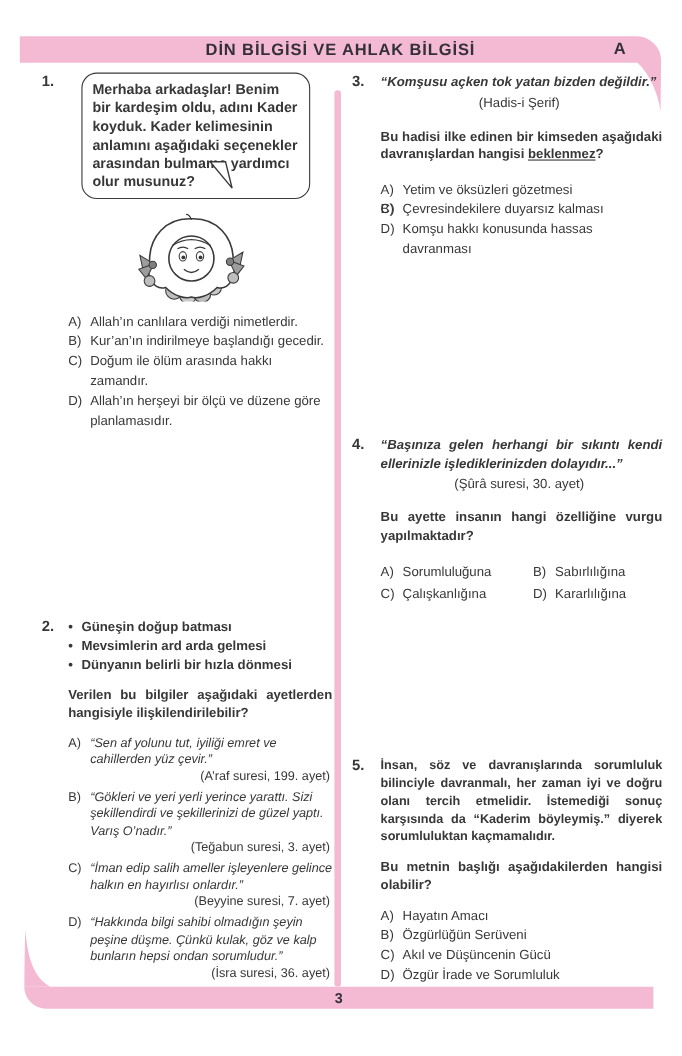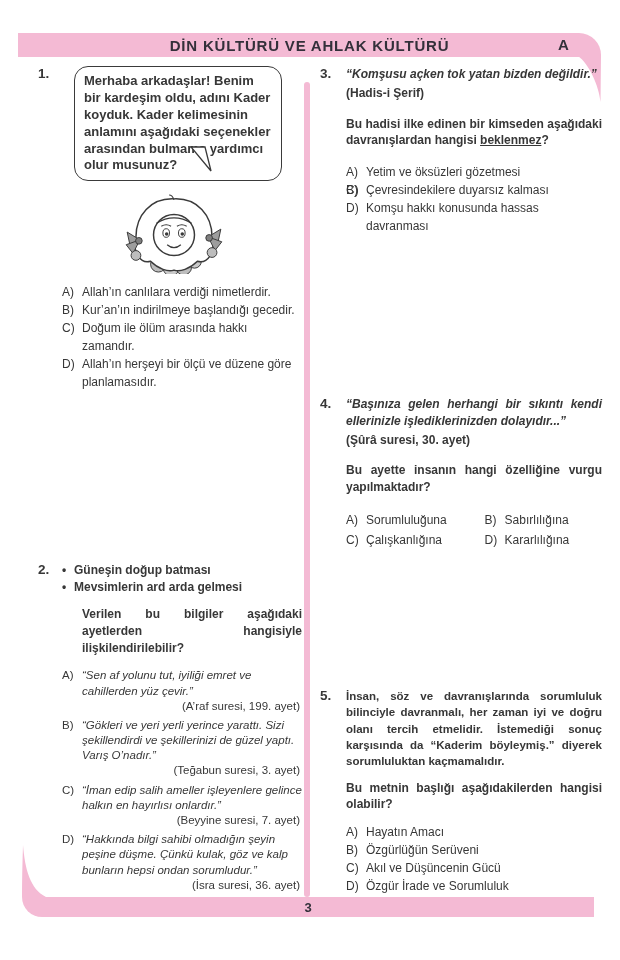--- a/index.html
+++ b/index.html
@@ -54,36 +54,36 @@
   
   .bullets { font-weight:bold; }
   .bullet { padding-left:12px; position:relative; line-height:1.42; }
   .bullet::before { content:"•"; position:absolute; left:0; }
   .opts-quotes { margin-top:12px; }
   .opts-quotes .opt { font-style:italic; font-size:11.5px; line-height:1.32; margin-bottom:4px; }
   .opts-quotes .src { display:block; text-align:right; font-style:normal; padding-right:2px; }
 
   
   .quote { font-weight:bold; font-style:italic; text-align:justify; }
-  .qsource { display:block; text-align:left; font-weight:bold; margin-top:2px; padding-right:4px; }
+  .qsource { display:block; text-align:center; font-weight:normal; margin-top:2px; padding-right:4px; }
 
   
   .optgrid { display:grid; grid-template-columns:1.18fr 1fr; row-gap:3px; margin-top:16px; }
   .optgrid .opt { line-height:1.45; }
 
   
   .q5text { font-weight:bold; font-size:11.5px; line-height:1.42; text-align:justify; }
 </style>
 </head>
 <body>
 
 <div class="page">
 
   <div class="header-bar">
-    <span class="header-title">DİN KÜLTÜRÜ VE AHLAK KÜLTÜRÜ</span>
+    <span class="header-title">DİN BİLGİSİ VE AHLAK BİLGİSİ</span>
   </div>
   <span class="booklet">A</span>
   <svg class="swoosh-tr" width="27" height="52" viewBox="0 0 27 52">
     <path d="M3,0 L26,0 L25.5,46 C24,30 14,8 3,0 Z" fill="var(--pink)"></path>
   </svg>
   <svg class="swoosh-bl" width="26" height="54" viewBox="0 0 26 54">
     <path d="M1,0 Q0,30 0,52 L24,52 C8,44 3,24 1,0 Z" fill="var(--pink)"></path>
   </svg>
   <div class="divider"></div>
   <div class="footer-bar">
@@ -140,22 +140,23 @@
       </div>
     </div>
   </div>
 
   <div class="q" style="left:38px; top:562px; width:264px;">
     <div class="qnum">2.</div>
     <div class="qbody">
       <div class="bullets">
         <div class="bullet">Güneşin doğup batması</div>
         <div class="bullet">Mevsimlerin ard arda gelmesi</div>
-      </div>
-      <div class="stem" style="margin-top:10px;margin-left:20px;">Verilen bu bilgiler aşağıdaki ayetlerden hangisiyle ilişkilendirilebilir?</div>
+        <div class="bullet">Dünyanın belirli bir hızla dönmesi</div>
+      </div>
+      <div class="stem" style="margin-top:10px;">Verilen bu bilgiler aşağıdaki ayetlerden hangisiyle ilişkilendirilebilir?</div>
       <div class="opts opts-quotes">
         <div class="opt">
           <span class="ol">A)</span><span>“Sen af yolunu tut, iyiliği emret ve cahillerden yüz çevir.”</span>
           <span class="src">(A’raf suresi, 199. ayet)</span>
         </div>
         <div class="opt">
           <span class="ol">B)</span><span>“Gökleri ve yeri yerli yerince yarattı. Sizi şekillendirdi ve şekillerinizi de güzel yaptı. Varış O’nadır.”</span>
           <span class="src">(Teğabun suresi, 3. ayet)</span>
         </div>
         <div class="opt">

